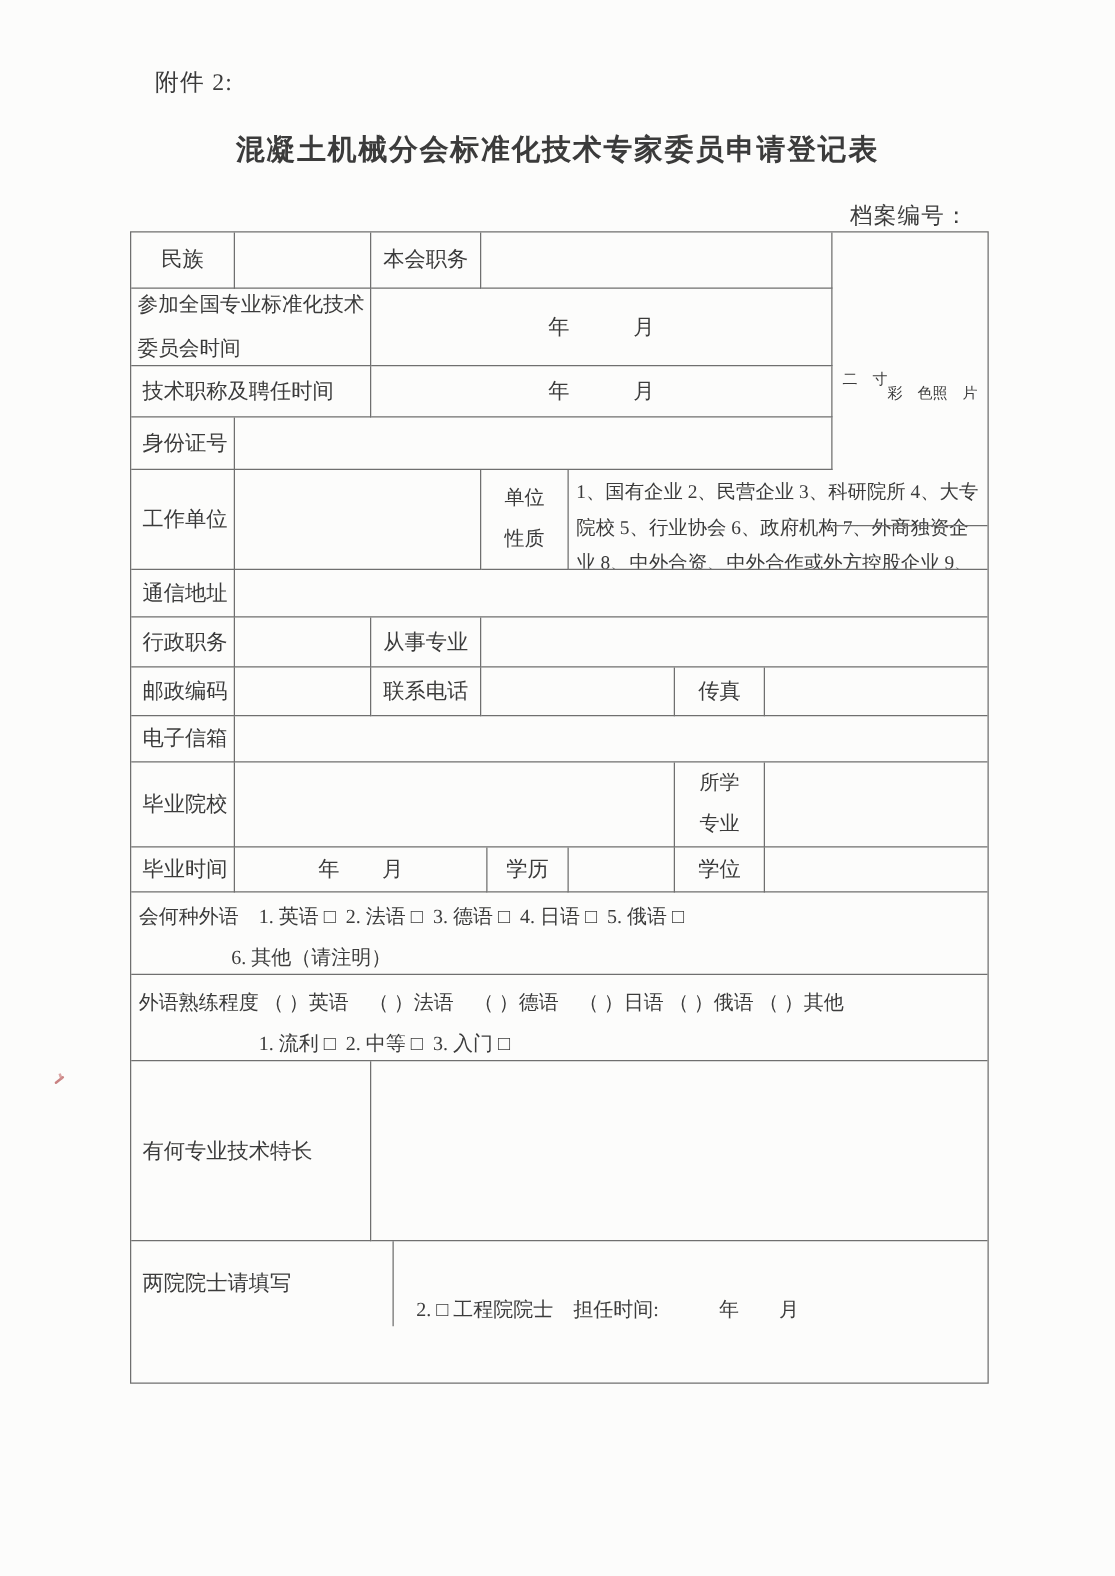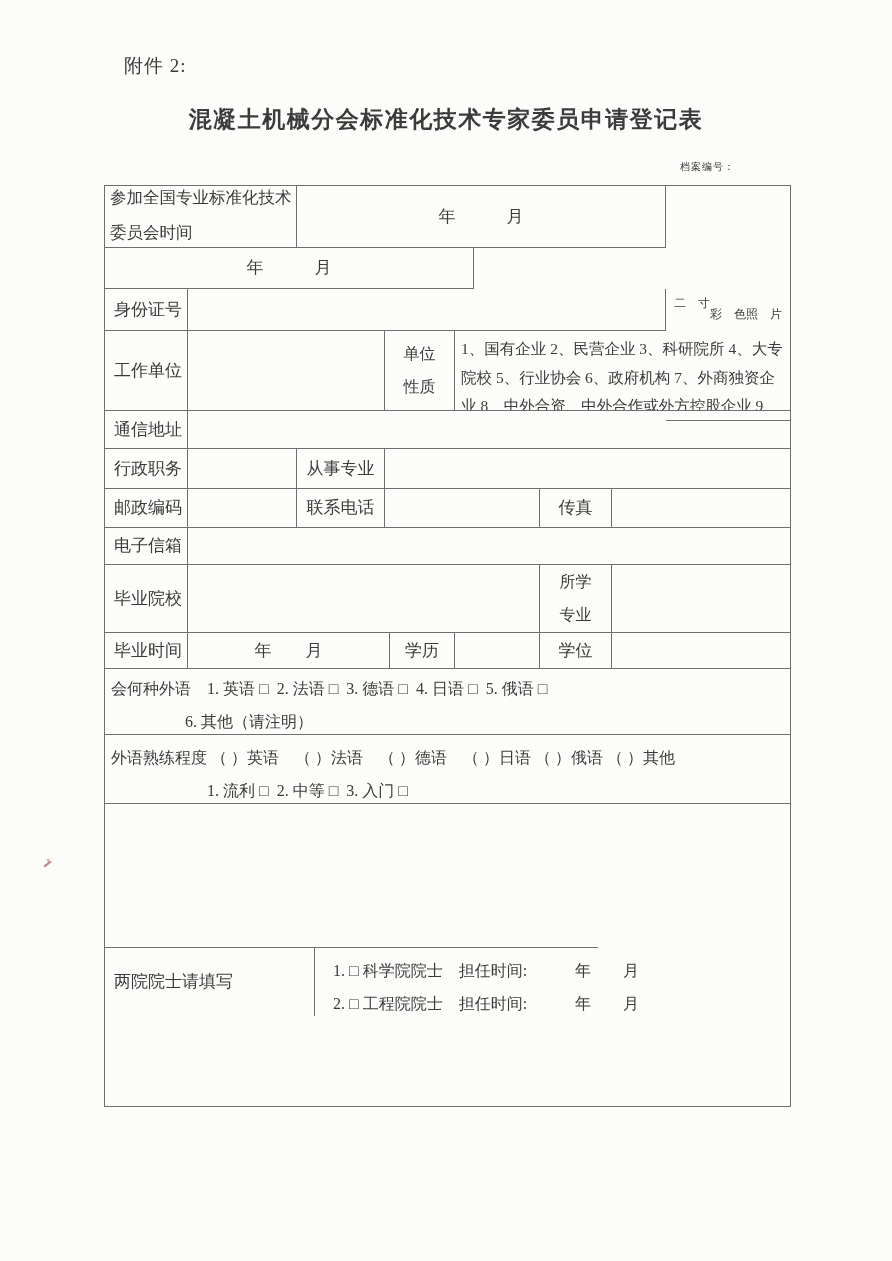--- a/index.html
+++ b/index.html
@@ -21,21 +21,21 @@
   }
   .attachment{
     position:absolute;left:124px;top:53px;
     font-size:19px;letter-spacing:1px;
   }
   .doc-title{
     position:absolute;left:0;top:104px;width:892px;
     text-align:center;font-size:23px;font-weight:bold;letter-spacing:1.5px;
   }
   .file-no{
-    position:absolute;left:680px;top:160px;font-size:10px;letter-spacing:1px;
+    position:absolute;left:680px;top:160px;font-size:18px;letter-spacing:1px;
   }
   .tbl{
     position:absolute;left:104px;top:185px;
     width:687px;height:922px;
     border:1px solid var(--ln);
     box-sizing:border-box;
   }
   .r{display:flex;width:685px;}
   .c{
     box-sizing:border-box;flex-shrink:0;
@@ -45,21 +45,21 @@
     font-size:17px;line-height:1.5;
     white-space:pre-wrap;overflow:hidden;
     color:var(--txt);
   }
   .c.nbr{border-right:none;}
   .c.ct{justify-content:center;text-align:center;}
   .c.pl{padding-left:9px;}
   .c.col{flex-direction:column;justify-content:center;align-items:center;}
   .c.col-l{flex-direction:column;justify-content:flex-end;align-items:flex-start;padding-left:6px;}
   .c.small{font-size:16px;}
-  .wraplbl{padding-left:5px;font-size:16.5px;line-height:2.1;font-family:Liberation Mono, monospace;}
+  .wraplbl{padding-left:5px;font-size:16.5px;line-height:2.1;}
   .opts{font-size:15.5px;line-height:1.85;padding:4px 6px;align-items:flex-start;display:flex;}
   .gap6 > * + *{margin-top:9px;}
   .photo{
     position:absolute;left:561px;top:0;width:124px;height:235px;
     box-sizing:border-box;
     border-bottom:1px solid var(--ln);
     display:flex;flex-direction:row;justify-content:center;align-items:center;
     font-size:12px;
   }
   .photo div + div{margin-top:22px;}
@@ -87,27 +87,34 @@
 
   <div class="tbl">
 
     <div class="photo">
       <div>二　寸</div>
       <div>彩　色</div>
       <div>照　片</div>
     </div>
 
 
+    <div class="r" style="height:45px">
+      <div class="c ct" style="width:83px">民族</div>
+      <div class="c" style="width:109px"></div>
+      <div class="c ct" style="width:88px">本会职务</div>
+      <div class="c" style="width:281px"></div>
+    </div>
 
     <div class="r" style="height:62px">
       <div class="c wraplbl" style="width:192px">参加全国专业标准化技术委员会时间</div>
       <div class="c ct" style="width:369px">年　　　月</div>
     </div>
 
     <div class="r" style="height:41px">
+      <div class="c pl" style="width:192px">技术职称及聘任时间</div>
       <div class="c ct" style="width:369px">年　　　月</div>
     </div>
 
     <div class="r" style="height:42px">
       <div class="c pl" style="width:83px">身份证号</div>
       <div class="c" style="width:478px"></div>
     </div>
 
     <div class="r" style="height:80px">
       <div class="c pl" style="width:83px">工作单位</div>
@@ -172,27 +179,27 @@
     </div>
 
     <div class="r" style="height:69px">
       <div class="c nbr col-l small gap6" style="width:685px">
         <div>外语熟练程度 （ ）英语　（ ）法语　（ ）德语　（ ）日语 （ ）俄语 （ ）其他</div>
         <div class="ln2-indent-b">1. 流利 □  2. 中等 □  3. 入门 □</div>
       </div>
     </div>
 
     <div class="r" style="height:144px">
+      <div class="c pl" style="width:192px">有何专业技术特长</div>
       <div class="c nbr" style="width:493px"></div>
     </div>
 
     <div class="r" style="height:68px">
       <div class="c pl" style="width:210px;border-bottom:none">两院院士请填写</div>
       <div class="c nbr col-l small gap6" style="width:475px;border-bottom:none">
-        <div class="acad-indent">1. □ 科学院院士　担任时间:　　　年　　月</div>
         <div class="acad-indent">2. □ 工程院院士　担任时间:　　　年　　月</div>
       </div>
     </div>
 
   </div>
 
   <div class="mark-red"></div>
 
 </div>
 

